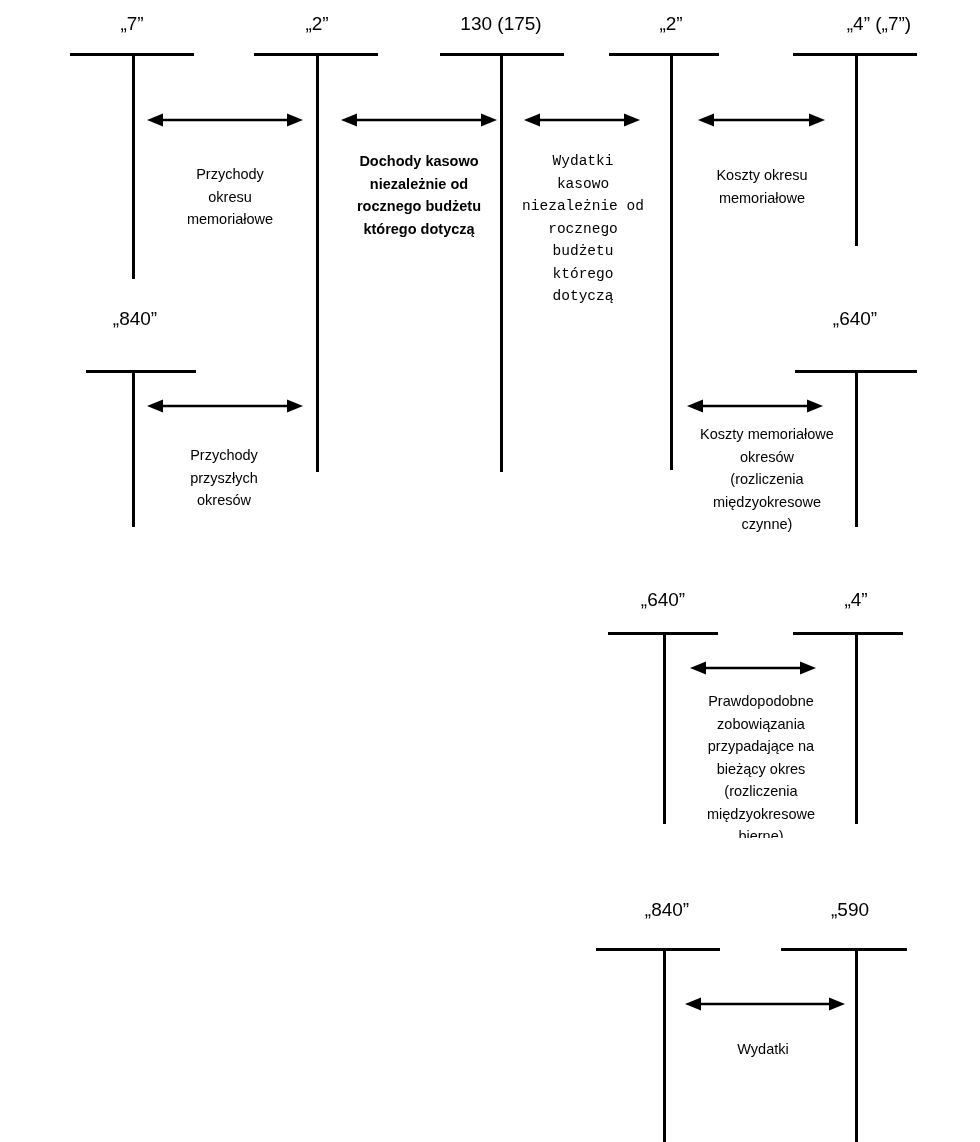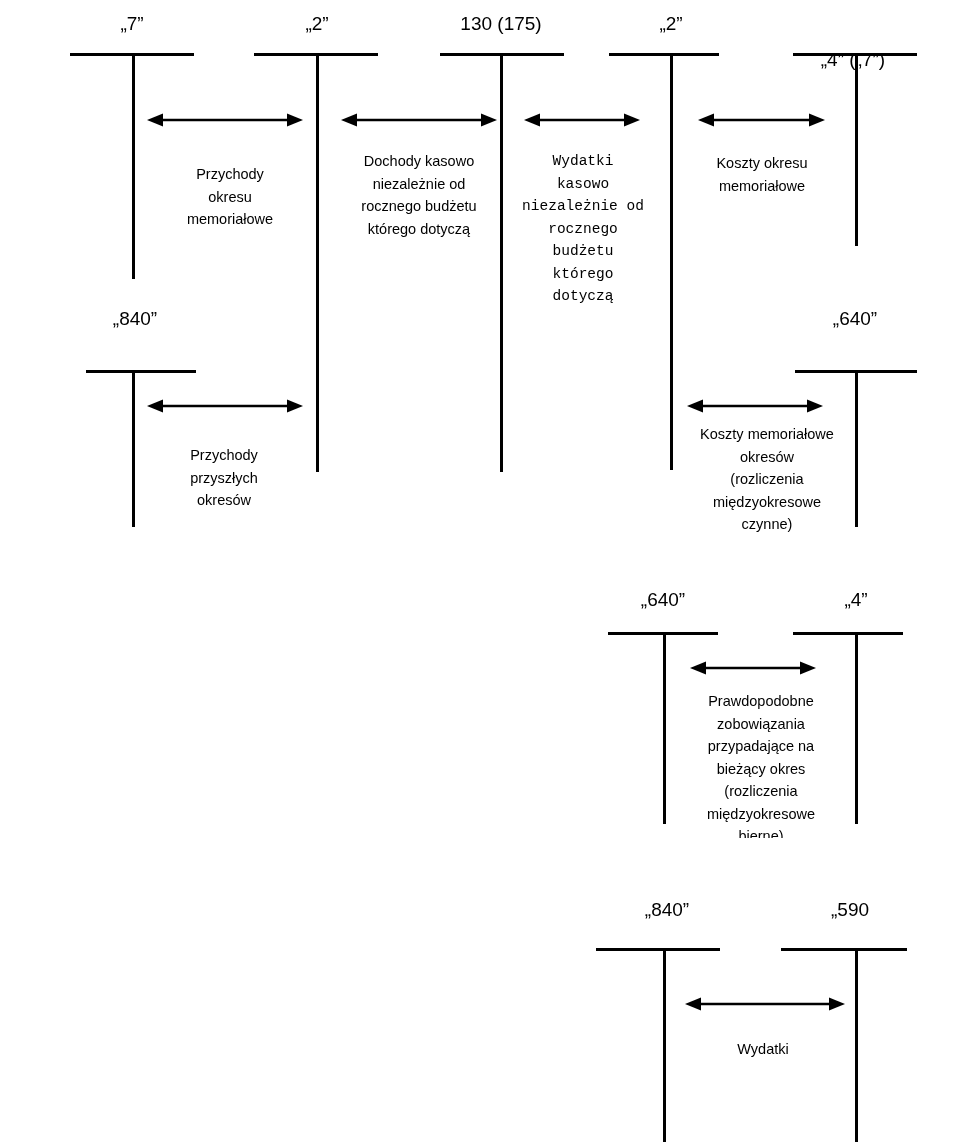--- a/index.html
+++ b/index.html
@@ -68,21 +68,21 @@
 </style>
 </head>
 <body>
 
 <div id="canvas">
 
   <div class="acct-label" style="left:72px; top:12px; width:120px;">„7”</div>
   <div class="acct-label" style="left:257px; top:12px; width:120px;">„2”</div>
   <div class="acct-label" style="left:441px; top:12px; width:120px;">130 (175)</div>
   <div class="acct-label" style="left:611px; top:12px; width:120px;">„2”</div>
-  <div class="acct-label" style="left:783px; top:12px; width:140px;margin-top:36px;">„4” („7”)</div>
+  <div class="acct-label" style="left:809px; top:12px; width:140px;">„4” („7”)</div>
 
   <div class="t-hline" style="left:70px; top:53px; width:124px;"></div>
   <div class="t-vline" style="left:132px; top:53px; height:226px;"></div>
 
   <div class="t-hline" style="left:254px; top:53px; width:124px;"></div>
   <div class="t-vline" style="left:316px; top:53px; height:419px;"></div>
 
   <div class="t-hline" style="left:440px; top:53px; width:124px;"></div>
   <div class="t-vline" style="left:500px; top:53px; height:419px;"></div>
 
@@ -117,31 +117,31 @@
     <svg viewBox="0 0 127 14" preserveAspectRatio="none">
       <line x1="12" y1="7" x2="115" y2="7" stroke="#000" stroke-width="2.6"></line>
       <polygon points="0,7 16,0.6 16,13.4" fill="#000"></polygon>
       <polygon points="127,7 111,0.6 111,13.4" fill="#000"></polygon>
     </svg>
   </div>
 
   <div class="flow-text" style="left:148px; top:163px; width:164px;">Przychody
 okresu
 memoriałowe</div>
-  <div class="flow-text" style="left:338px; top:150px; width:162px;">Dochody kasowo
+  <div class="flow-text" style="left:338px; top:150px; width:162px;font-weight:bold;">Dochody kasowo
 niezależnie od
 rocznego budżetu
 którego dotyczą</div>
   <div class="flow-text" style="left:521px; top:150px; width:124px;font-family:Liberation Mono, monospace;">Wydatki
 kasowo
 niezależnie od
 rocznego
 budżetu
 którego dotyczą</div>
-  <div class="flow-text" style="left:698px; top:152px; width:128px;">Koszty okresu
+  <div class="flow-text" style="left:698px; top:164px; width:128px;">Koszty okresu
 memoriałowe</div>
 
   <div class="acct-label" style="left:75px; top:307px; width:120px;">„840”</div>
   <div class="acct-label" style="left:795px; top:307px; width:120px;">„640”</div>
 
   <div class="t-hline" style="left:86px; top:370px; width:110px;"></div>
   <div class="t-vline" style="left:132px; top:370px; height:157px;"></div>
 
   <div class="t-hline" style="left:795px; top:370px; width:122px;"></div>
   <div class="t-vline" style="left:855px; top:370px; height:157px;"></div>

